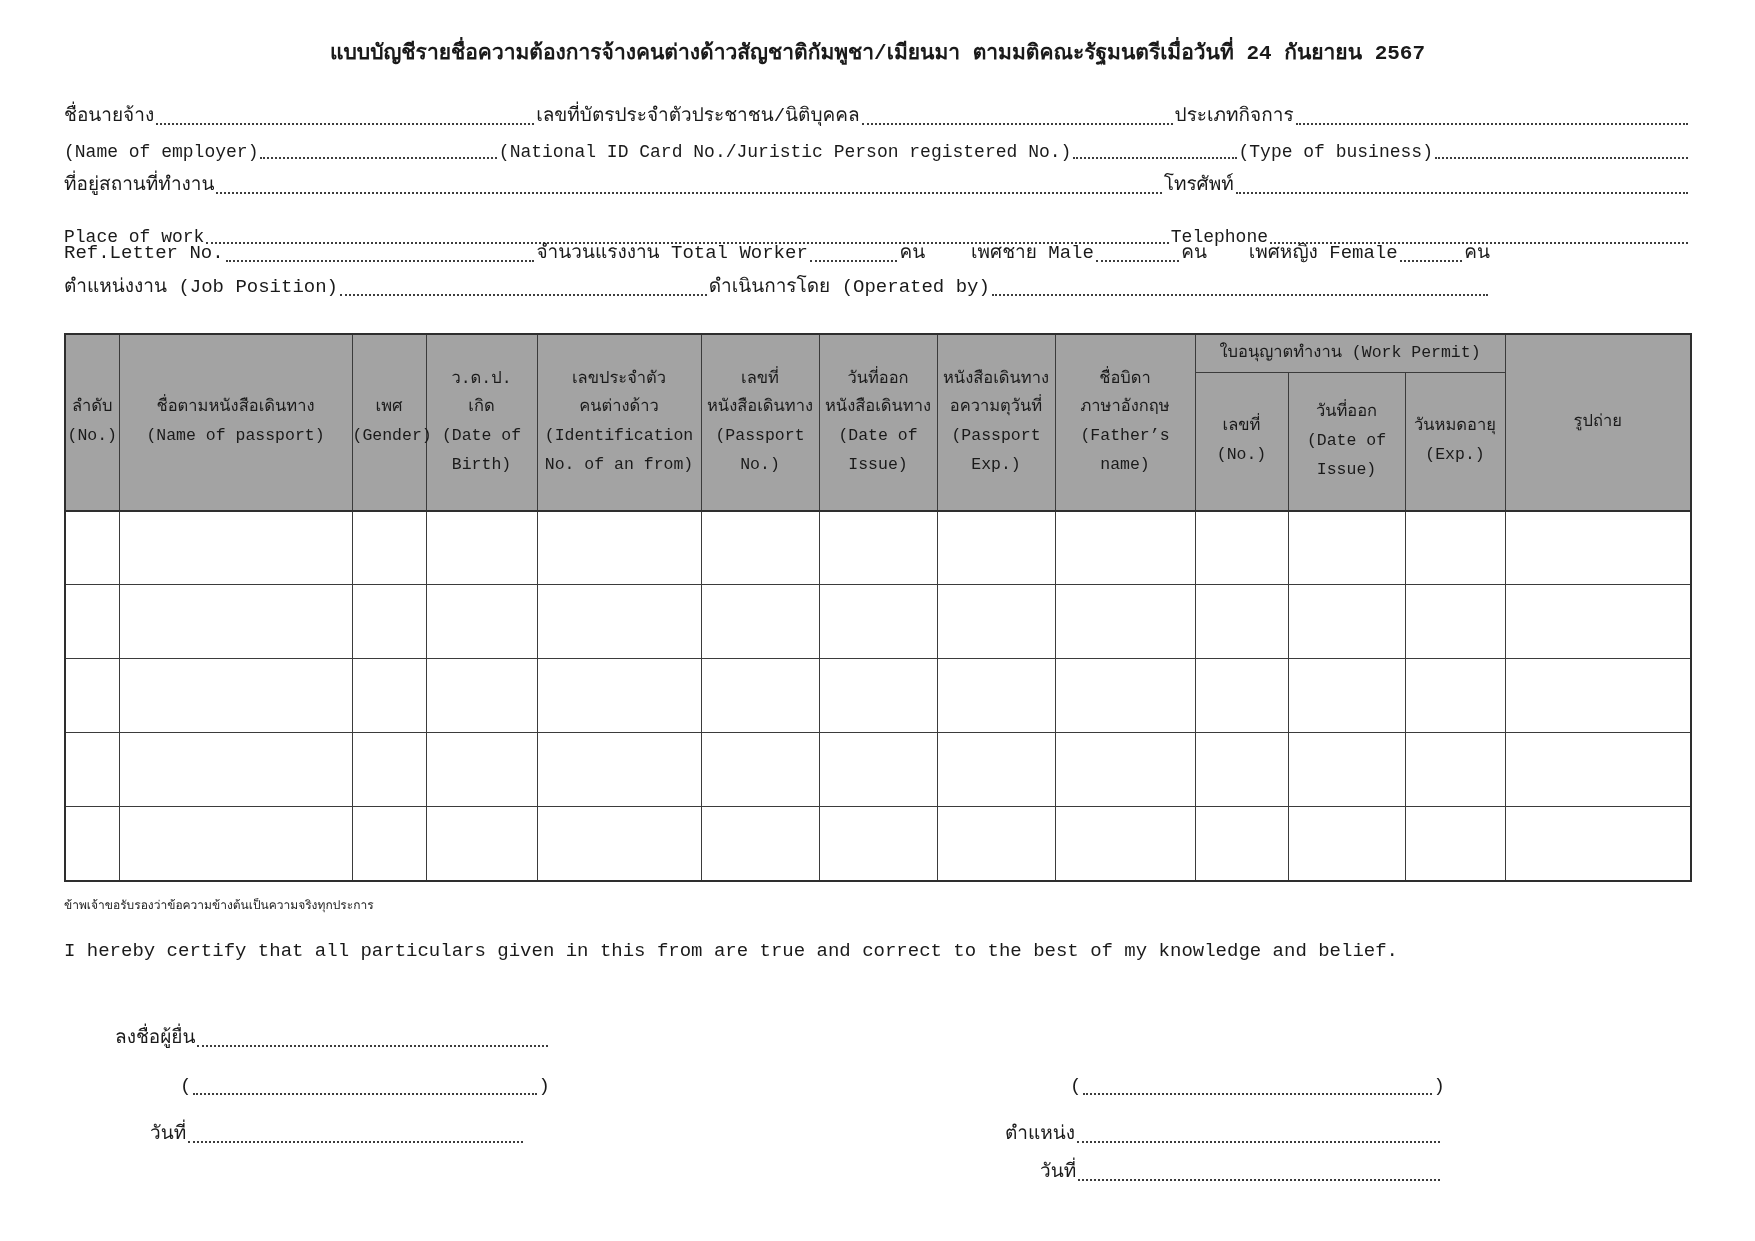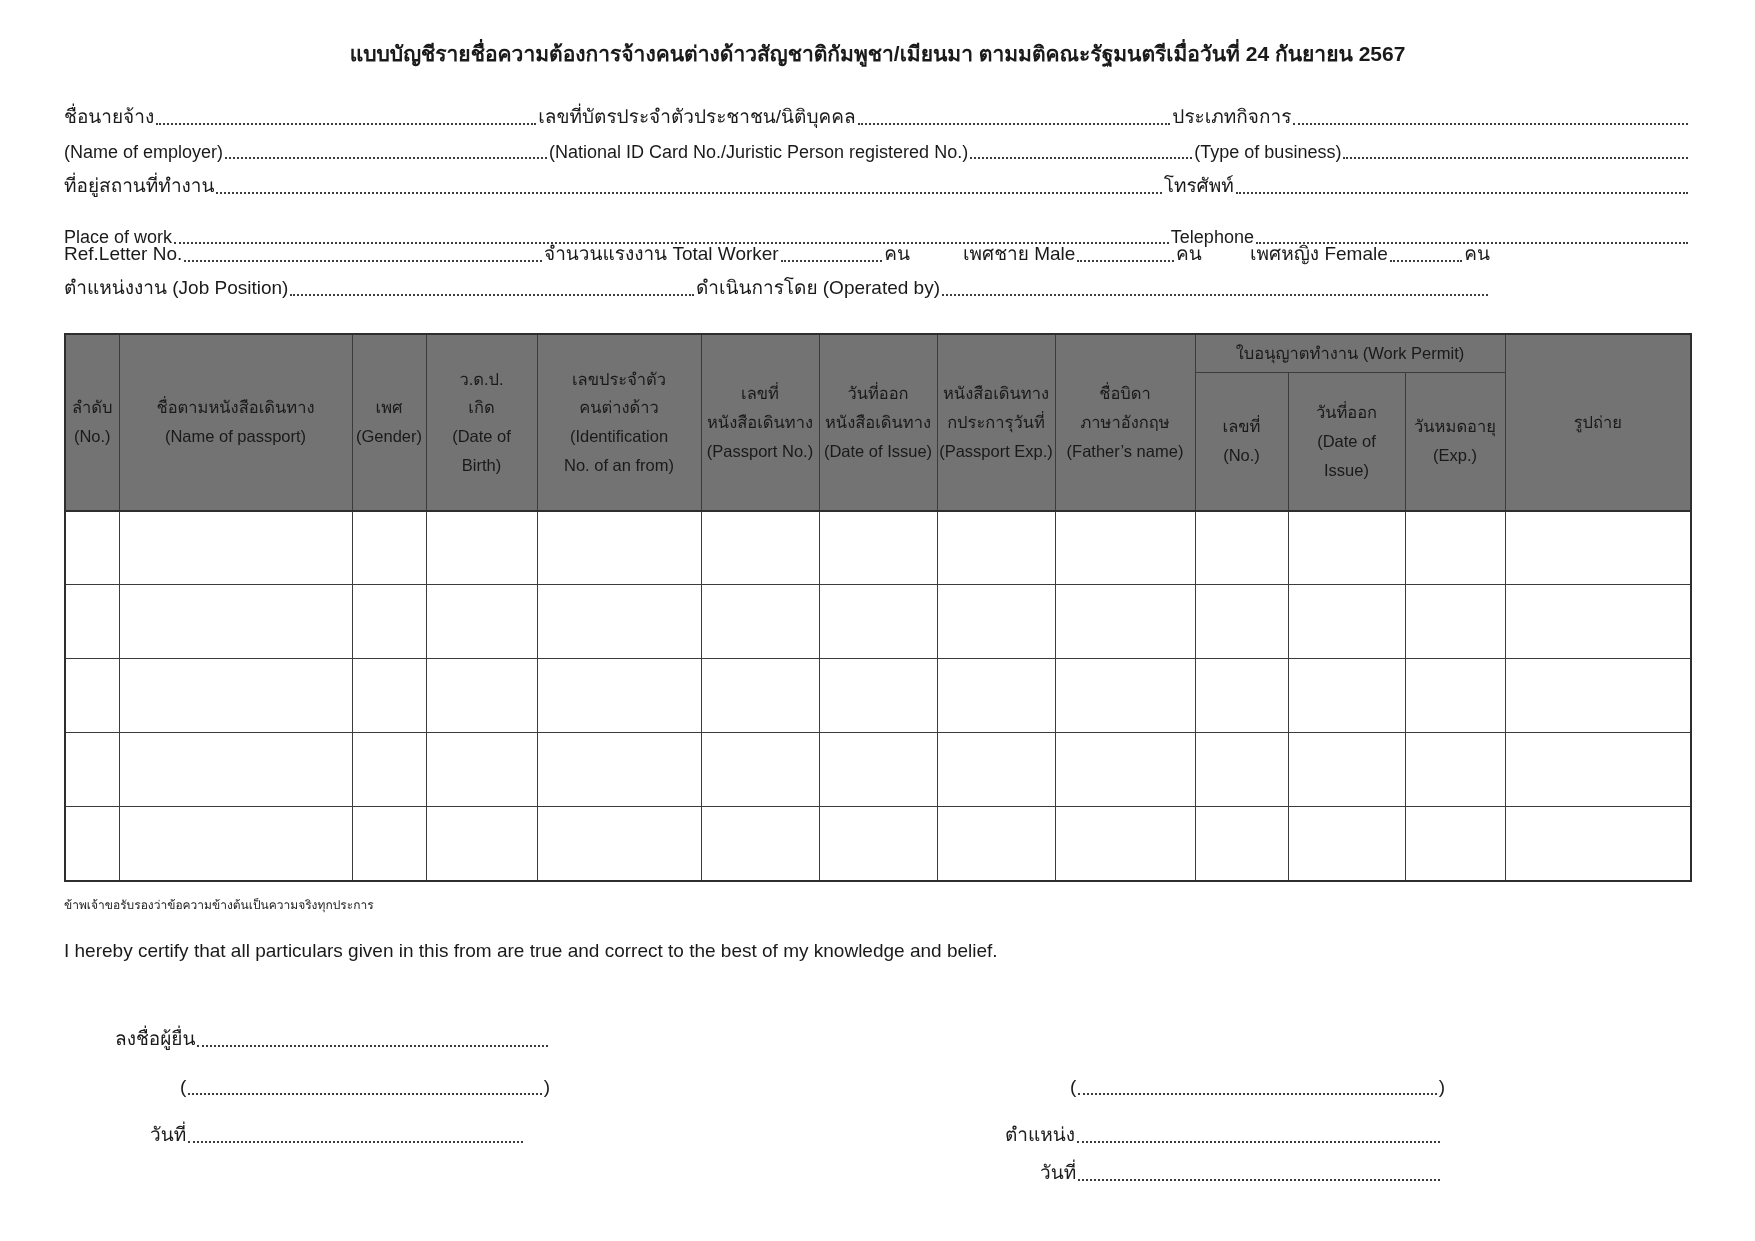--- a/index.html
+++ b/index.html
@@ -1,20 +1,20 @@
 <!DOCTYPE html>
 <html><head>
 <meta charset="utf-8">
 <style>
   html,body{margin:0;padding:0;background:#e8e8e8;}
   #page{
     position:relative;
     width:1755px;height:1241px;
     background:#ffffff;
-    font-family:Liberation Sans, sans-serif;
+    font-family:Liberation Mono, monospace;
     color:#1a1a1a;
     overflow:hidden;
   }
   
   #title{
     position:absolute;top:40px;left:0;width:100%;
     text-align:center;font-size:21px;font-weight:bold;line-height:1.3;
   }
   
   .frow{
@@ -34,21 +34,21 @@
   #workers-table{
     position:absolute;left:64px;top:333px;width:1627px;
     border-collapse:collapse;table-layout:fixed;
   }
   #workers-table th,#workers-table td{
     border:1px solid #3b3b3b;padding:0;
     font-weight:normal;font-size:16.5px;line-height:1.75;
     text-align:center;vertical-align:middle;
   }
   #workers-table{border:2px solid #2e2e2e;}
-  #workers-table thead th{background:#737373;}
+  #workers-table thead th{background:#a3a3a3;}
   #workers-table thead tr.h1 th.wp-group{height:37px;border-bottom:1px solid #3b3b3b;}
   #workers-table thead{border-bottom:2px solid #2e2e2e;}
   #workers-table tbody tr{height:74px;}
   
   .cert{position:absolute;left:64px;white-space:nowrap;}
   #cert-th{top:895px;font-size:12px;}
   #cert-en{top:940px;font-size:19px;}
   
   .srow{
     position:absolute;display:flex;align-items:flex-end;
@@ -164,21 +164,21 @@
             <div>หนังสือเดินทาง</div>
             <div>(Passport No.)</div>
           </th>
           <th rowspan="2">
             <div>วันที่ออก</div>
             <div>หนังสือเดินทาง</div>
             <div>(Date of Issue)</div>
           </th>
           <th rowspan="2">
             <div>หนังสือเดินทาง</div>
-            <div>กประการุวันที่</div>
+            <div>อความตุวันที่</div>
             <div>(Passport Exp.)</div>
           </th>
           <th rowspan="2">
             <div>ชื่อบิดา</div>
             <div>ภาษาอังกฤษ</div>
             <div>(Father’s name)</div>
           </th>
           <th colspan="3" class="wp-group">ใบอนุญาตทำงาน (Work Permit)</th>
           <th rowspan="2">
             <div>รูปถ่าย</div>

